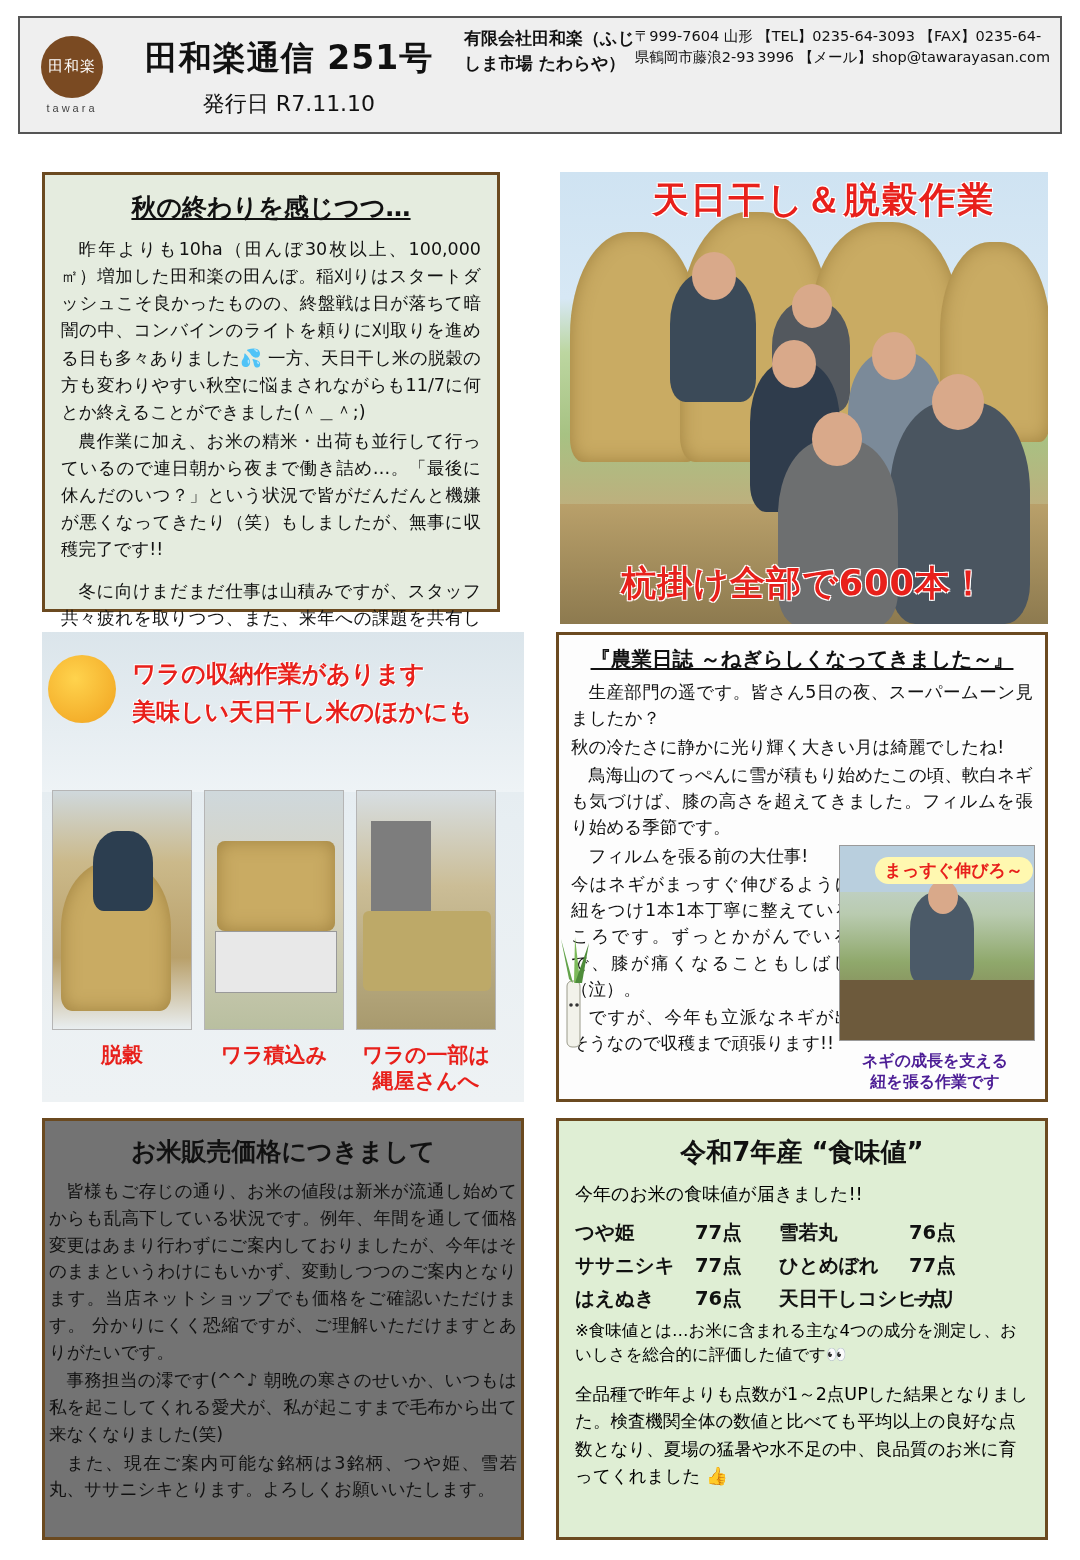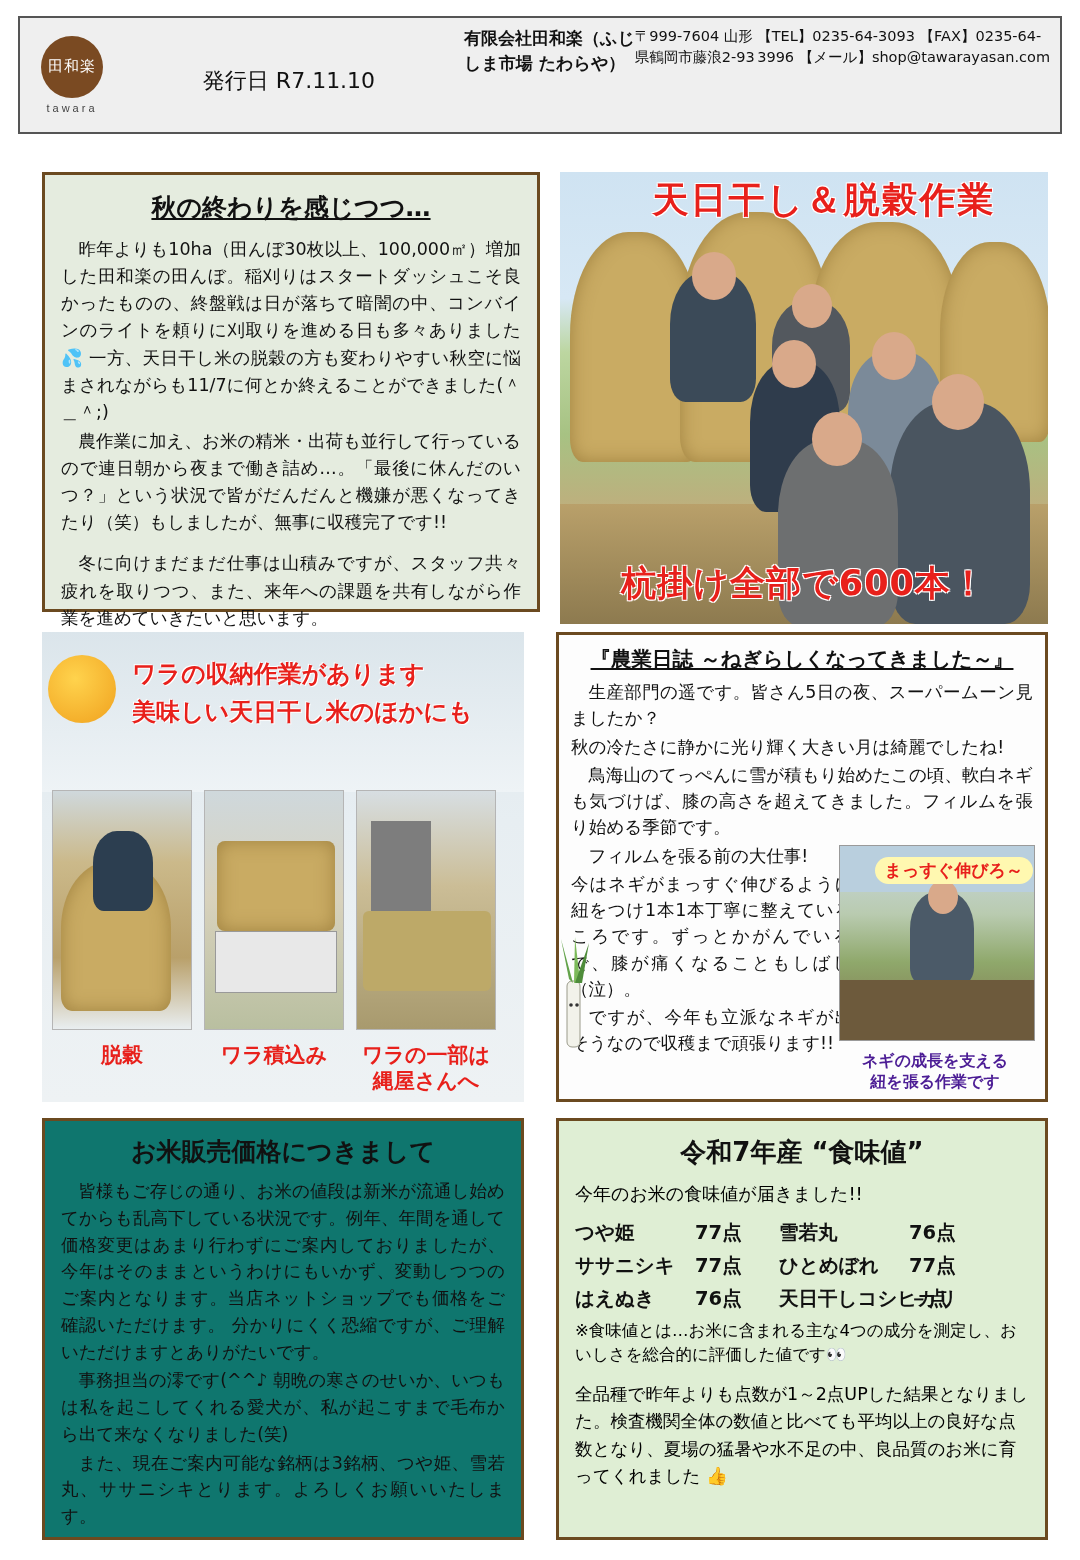--- a/index.html
+++ b/index.html
@@ -60,21 +60,21 @@
   }
   .body-text {
     font-size:17.5px; line-height:1.55; color:#111;
     font-family:"DejaVu Sans", sans-serif;
     text-align:justify;
   }
   .body-text p { margin:0 0 2px 0; text-indent:1em; }
 
   
   #panel-autumn {
-    left:42px; top:172px; width:498px; height:440px;
+    left:42px; top:172px; width:458px; height:440px;
     background:#e5ecdf;
     padding:12px 16px 10px 16px;
   }
   #panel-autumn .panel-title {
     font-size:25px; text-decoration:underline; margin:4px 0 12px 0;
   }
 
   
   #photo-main {
     position:absolute; left:560px; top:172px; width:488px; height:452px;
@@ -156,21 +156,21 @@
     font-size:16px; font-weight:bold; color:#4c1d95; line-height:1.3;
     font-family:"DejaVu Sans", sans-serif;
   }
   .negi {
     position:absolute; left:-6px; bottom:46px; width:40px; height:120px; z-index:3;
   }
 
   
   #panel-price {
     left:42px; top:1118px; width:482px; height:422px;
-    background:#0f766e; padding:10px 16px;
+    background:#737373; padding:10px 4px;
   }
   #panel-price .panel-title { font-size:25px; margin:4px 0 10px 0; }
   #panel-price .body-text { font-size:17.5px; line-height:1.53; }
 
   
   #panel-taste {
     left:556px; top:1118px; width:492px; height:422px;
     background:#dfeed4; padding:10px 16px;
   }
   #panel-taste .panel-title { font-size:26px; margin:4px 0 12px 0; }
@@ -190,20 +190,21 @@
 <div class="page">
 
   <div class="header">
     <div class="logo-box">
       <div class="logo-circle">
         <span>田和楽</span>
       </div>
       <div class="logo-sub">tawara</div>
     </div>
     <div class="title-box">
+      <div class="title-main">田和楽通信 251号</div>
       <div class="title-date">発行日 R7.11.10</div>
     </div>
     <div class="contact-box">
       <div class="contact-name">有限会社田和楽（ふじしま市場 たわらや）</div>
       <div>〒999-7604  山形県鶴岡市藤浪2-93</div>
       <div>【TEL】0235-64-3093   【FAX】0235-64-3996   【メール】shop@tawarayasan.com</div>
     </div>
   </div>
 
   <div class="panel" id="panel-autumn">

